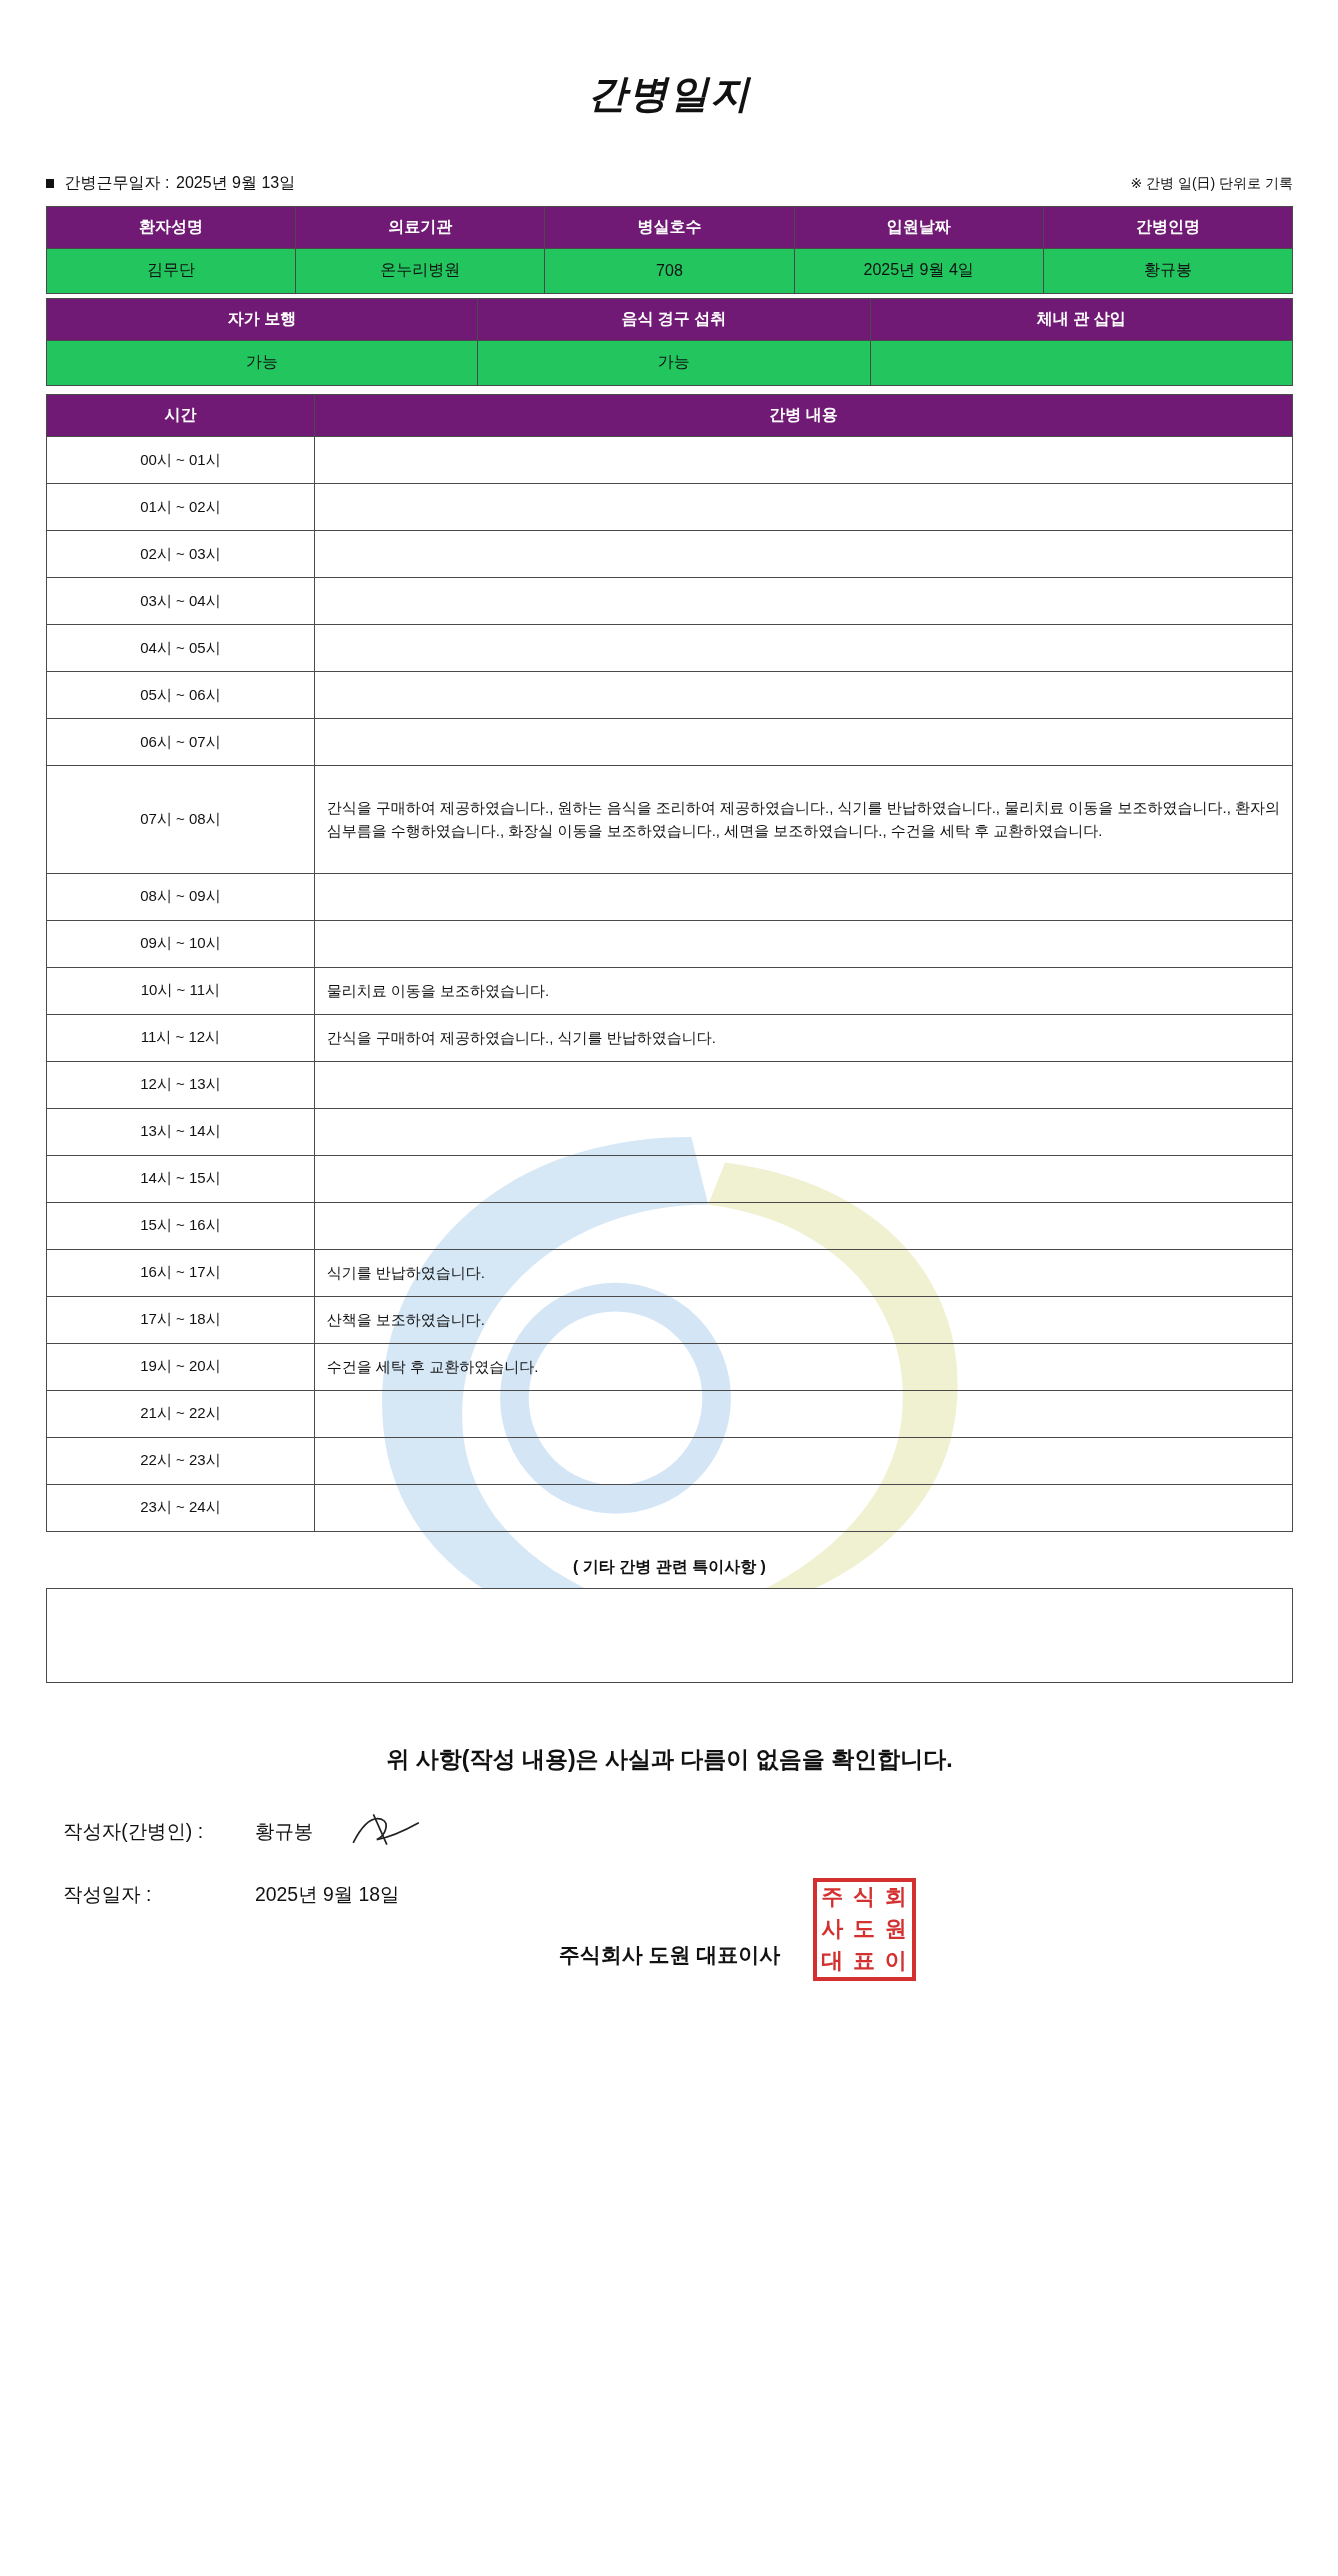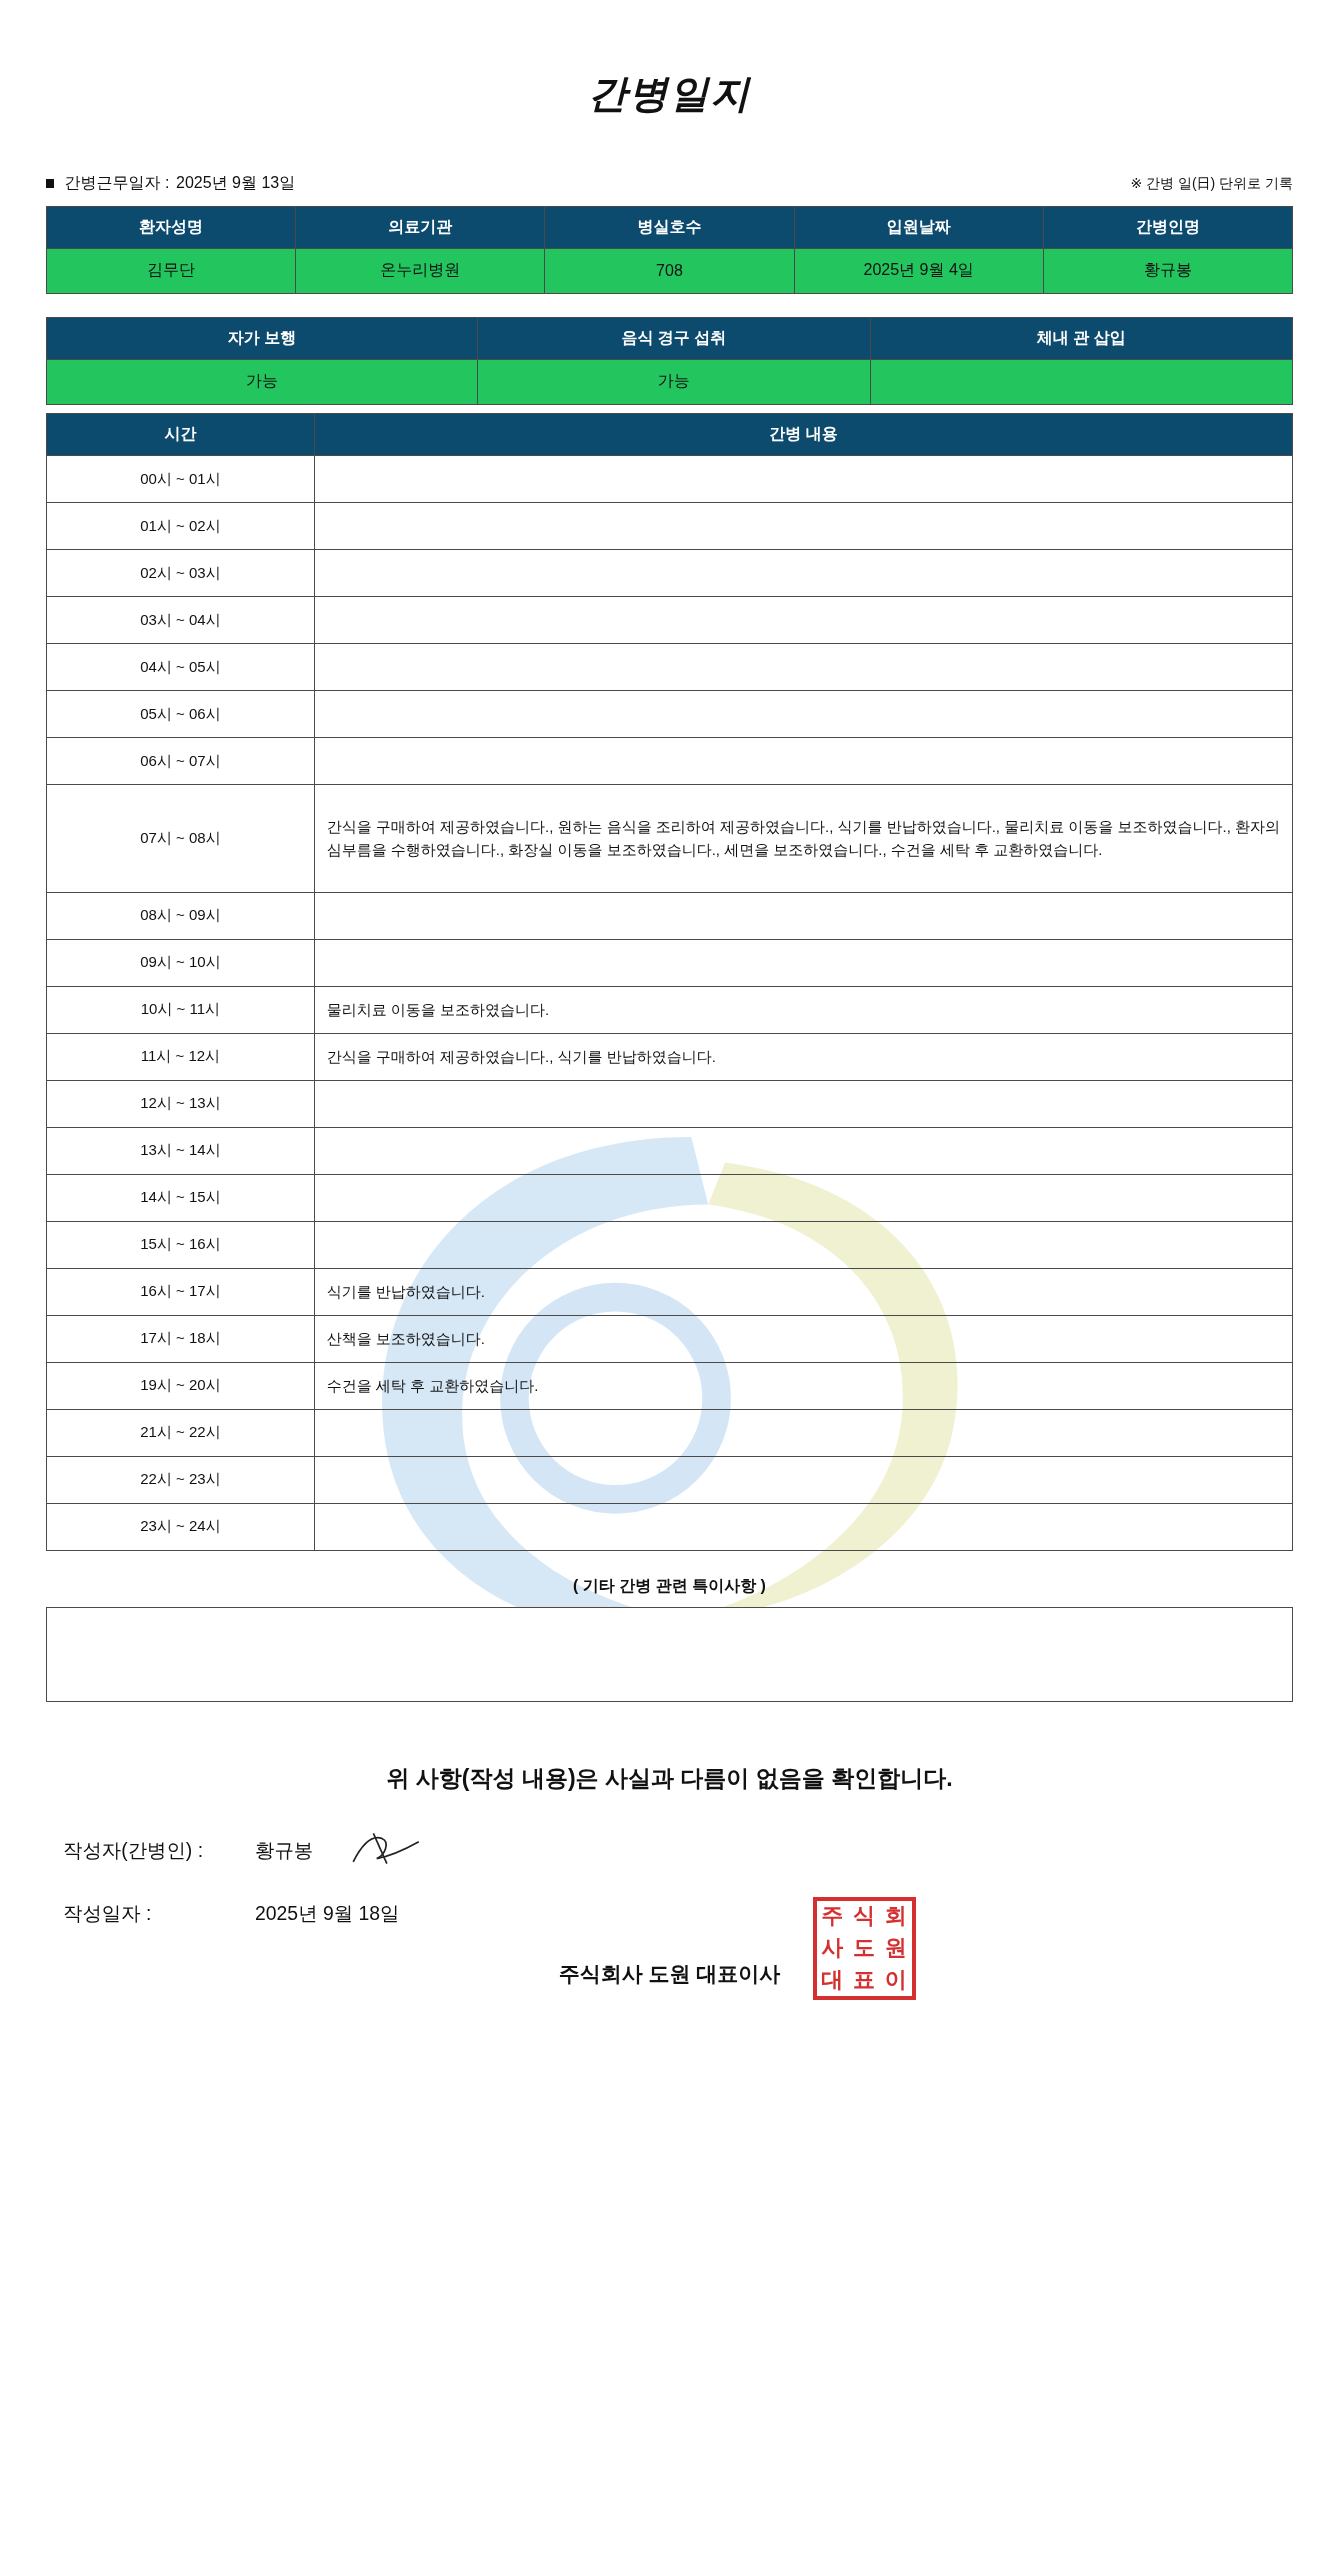--- a/index.html
+++ b/index.html
@@ -78,31 +78,31 @@
     width: 100%;
     table-layout: fixed;
   }
   table.tbl td, table.tbl th {
     border: 0.8px solid #4a4a4a;
     font-size: 16px;
     text-align: center;
     vertical-align: middle;
   }
   .hdr {
-    background: #0c4a6e;
+    background: #701a75;
     color: #fff;
     font-weight: bold;
     height: 39px;
   }
   .val {
     height: 42px;
     background: #22c55e;
   }
 
-  table.info2 { margin-top: 23px; }
+  table.info2 { margin-top: 4px; }
   table.hours { margin-top: 8.4px; }
   .hours td.time {
     height: 44px;
     font-size: 15px;
   }
   .hours td.note {
     text-align: left;
     padding: 6.7px 11.8px;
     font-size: 15px;
     line-height: 1.55;

